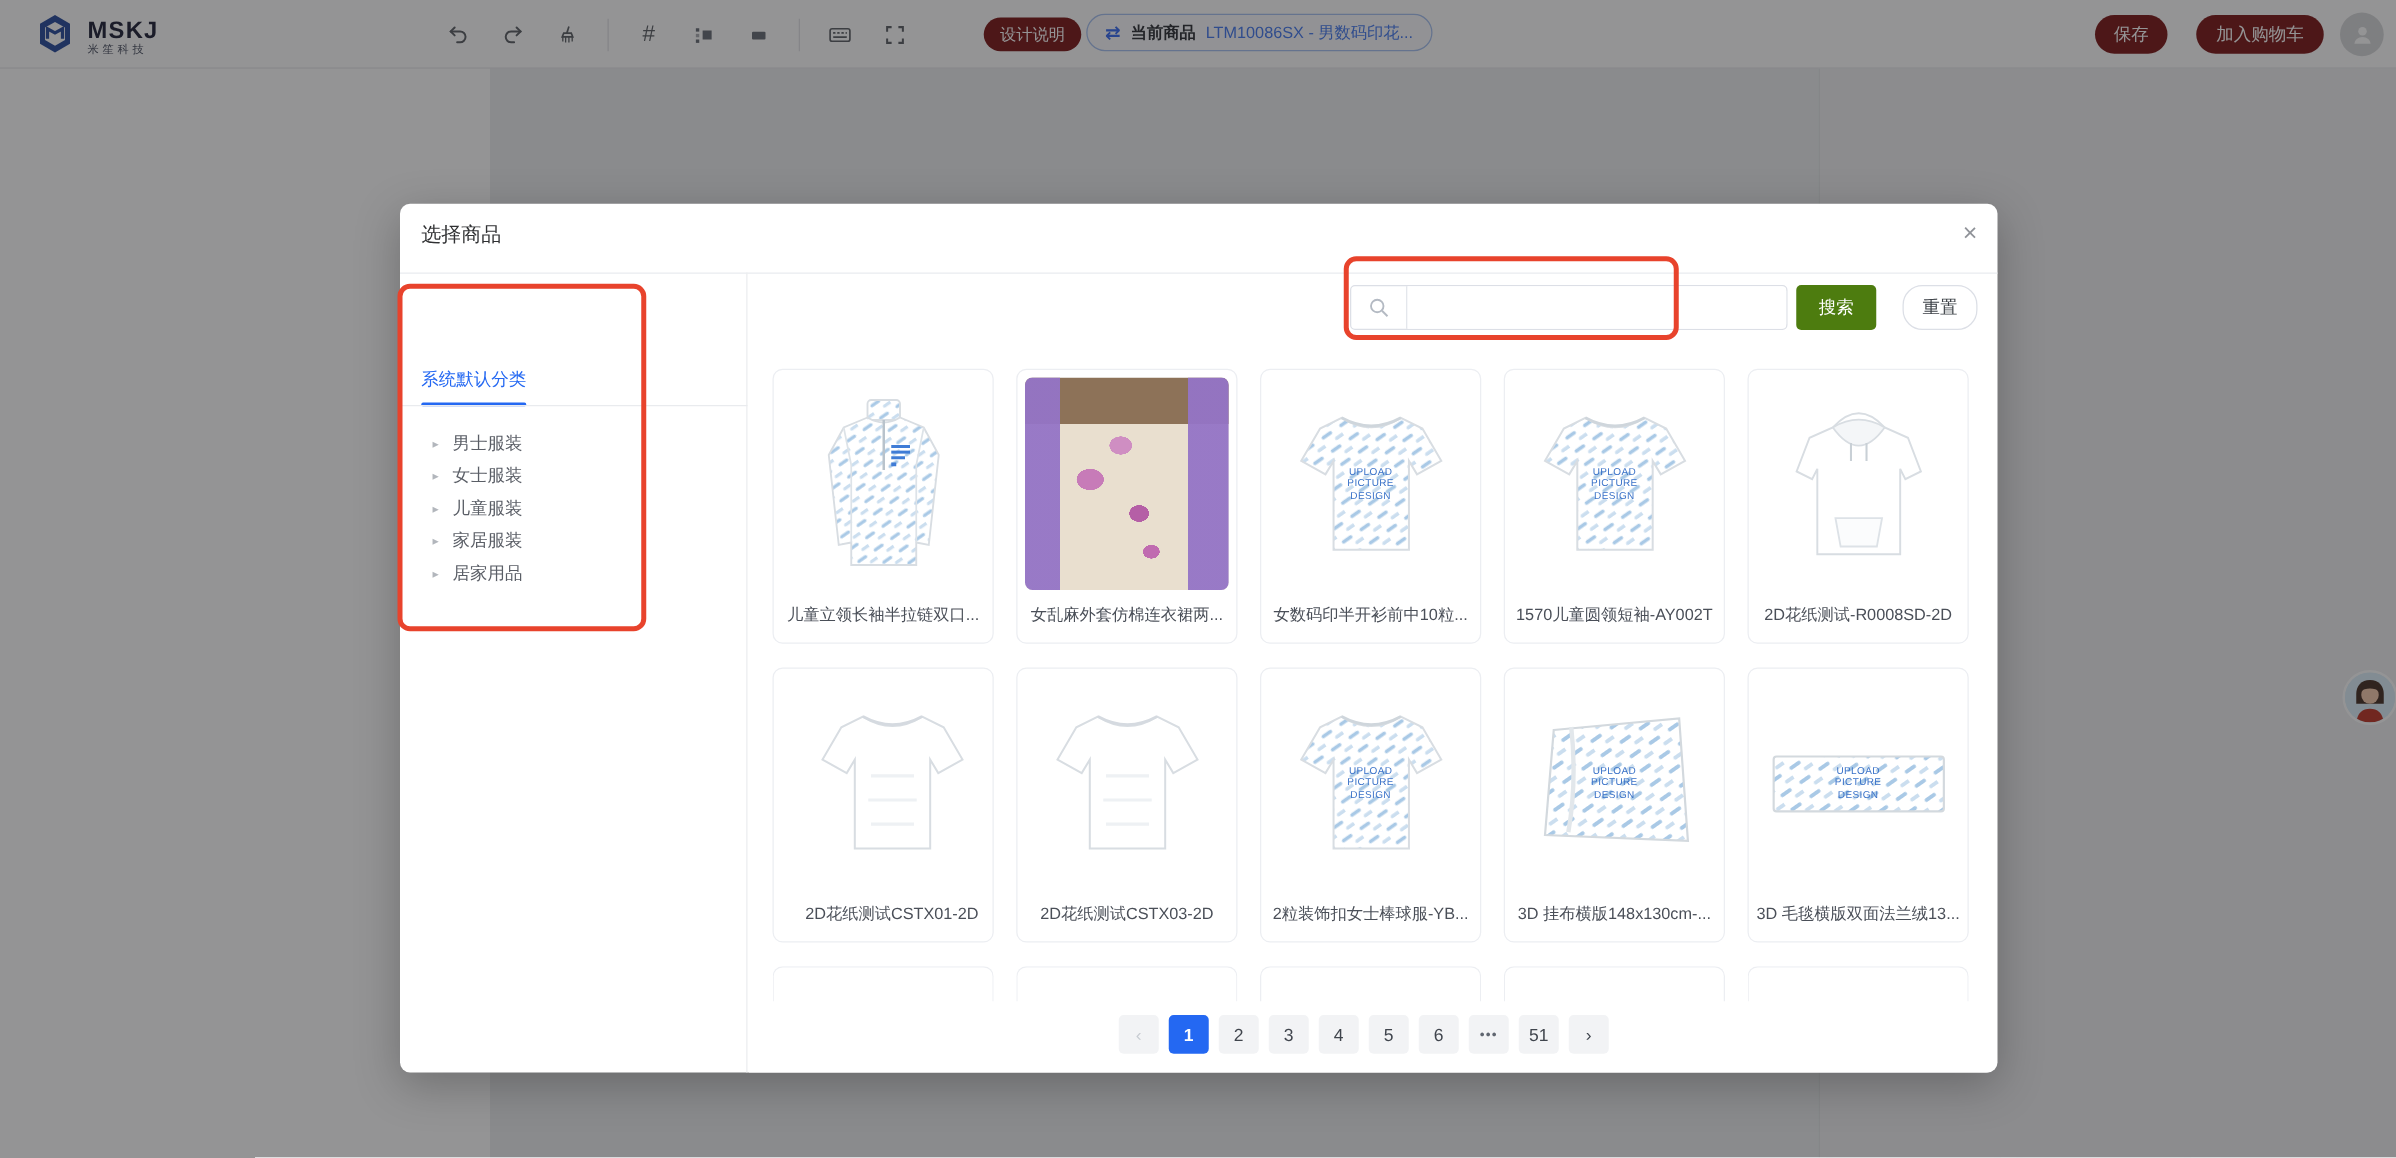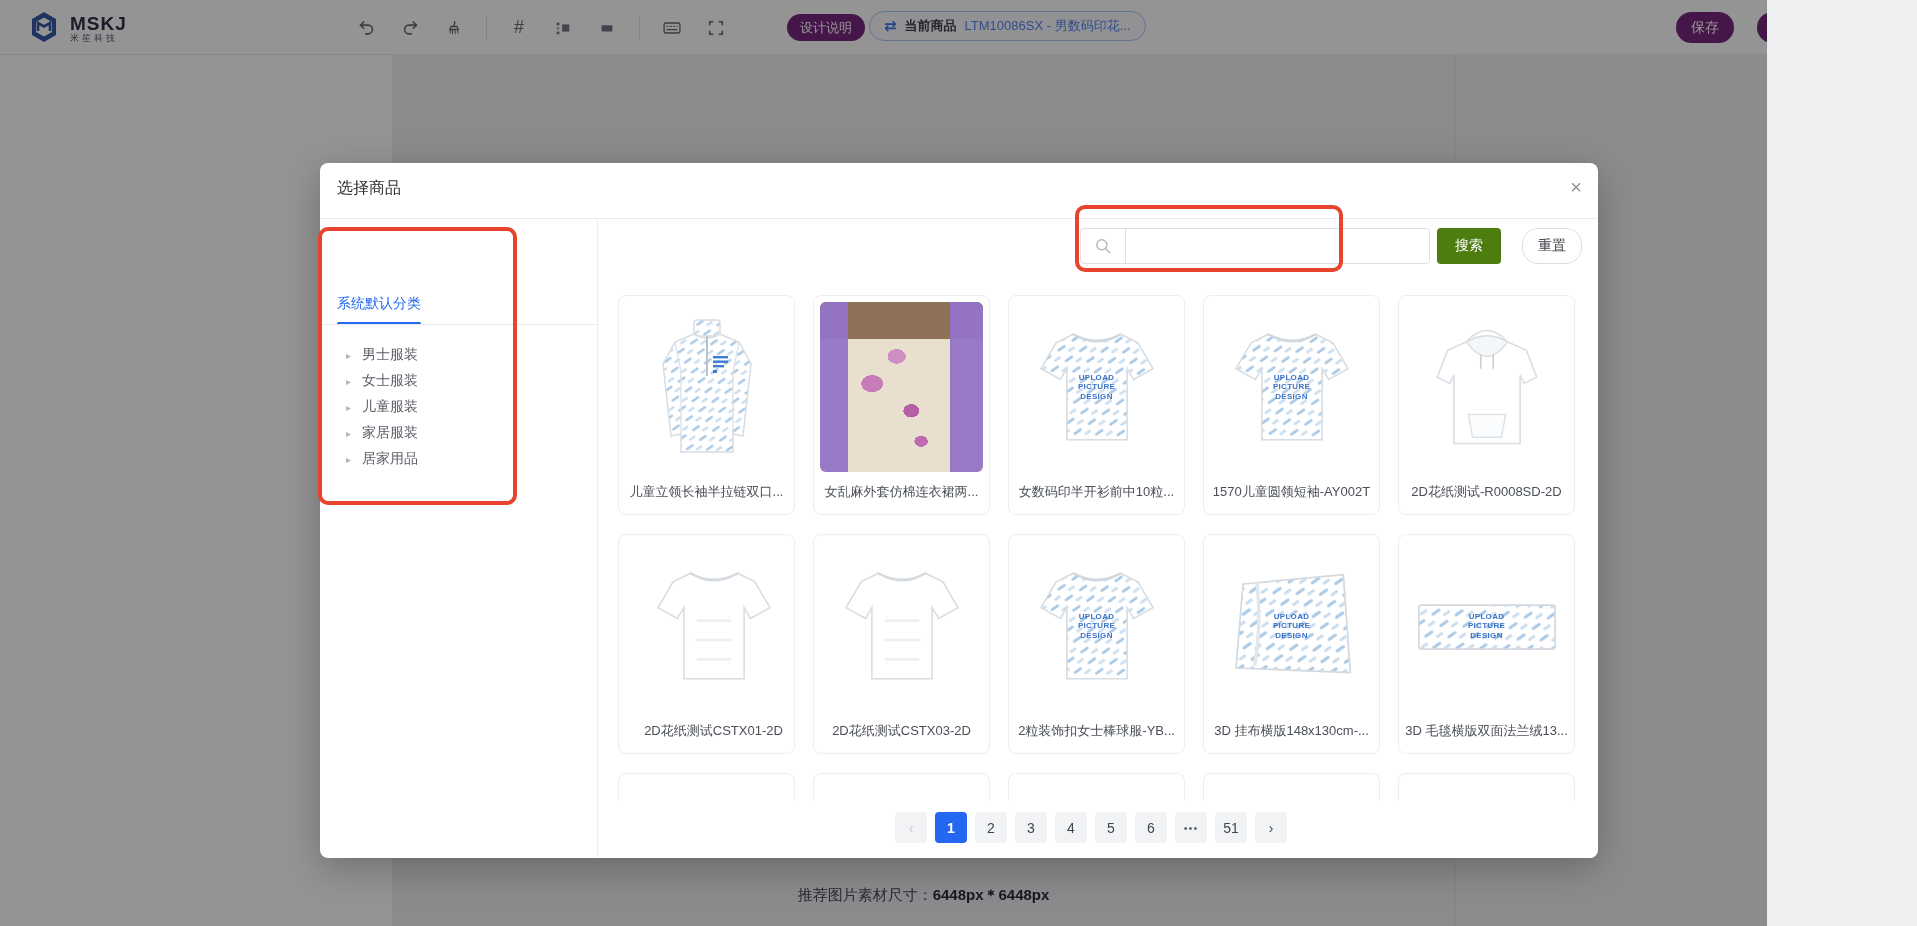--- a/index.html
+++ b/index.html
@@ -1,30 +1,30 @@
 <!DOCTYPE html>
 <html><head>
 <meta charset="utf-8">
 <style>
   *{box-sizing:border-box;margin:0;padding:0}
   html,body{width:1917px;height:926px}
   body{font-family:"Liberation Sans","DejaVu Sans",sans-serif;background:#edeff1;overflow:hidden}
-  .page{position:relative;width:1767px;height:926px;overflow:hidden}
+  .page{position:relative;width:1917px;height:926px;overflow:hidden}
   .abs{position:absolute}
 
   
   .topbar{left:0;top:0;width:1917px;height:55px;background:#fff;border-bottom:1px solid #e7e8ea;z-index:1}
   .logo{left:26px;top:9px;display:flex;gap:8px;align-items:center}
   .logo-text{display:flex;flex-direction:column;line-height:1.05}
   .logo-name{font-size:19px;font-weight:bold;color:#23263b;letter-spacing:1px}
   .logo-sub{font-size:9px;color:#4b5162;letter-spacing:3px}
   .toolbar{left:344px;top:0;height:55px;display:flex;align-items:center}
   .tool{width:44px;height:32px;display:flex;align-items:center;justify-content:center;color:#5f6368;font-size:17px;border-radius:4px;cursor:pointer}
   .tb-div{width:1px;height:26px;background:#e3e4e7;margin:0 10px}
-  .pill-blue{background:#701a75;color:#fff;border:0;border-radius:15px;font-size:13px;display:flex;align-items:center;justify-content:center;cursor:pointer}
+  .pill-blue{background:#7f1d1d;color:#fff;border:0;border-radius:15px;font-size:13px;display:flex;align-items:center;justify-content:center;cursor:pointer}
   .design-notes{left:787px;top:14px;height:27px;padding:0 13px}
   .current-product{left:869px;top:11px;height:30px;border:1px solid #a9c3f2;background:#fbfcff;border-radius:15px;display:flex;align-items:center;gap:8px;padding:0 14px;font-size:13px;cursor:pointer}
   .cp-swap{color:#3b6df2;font-size:15px;font-weight:bold}
   .cp-label{color:#32343a;font-weight:bold}
   .cp-value{color:#4a7df0}
   .save-btn{left:1676px;top:12px;width:58px;height:31px;border-radius:16px;font-size:14px}
   .cart-btn{left:1757px;top:12px;width:102px;height:31px;border-radius:16px;font-size:14px}
   .avatar-top{left:1872px;top:10px;width:35px;height:35px;border-radius:50%;background:#d8d9db;display:flex;align-items:center;justify-content:center;cursor:pointer}
 
   
@@ -81,21 +81,21 @@
   .p-card{position:absolute;width:177px;height:220px;border:1px solid #eceef2;border-radius:8px;background:#fff;cursor:pointer;overflow:hidden}
   .p-img{position:relative;height:170px;margin:6px 6px 0 6px;border-radius:6px;display:flex;align-items:center;justify-content:center;overflow:hidden}
   .p-label{height:40px;display:flex;align-items:center;justify-content:center;font-size:13px;color:#4a4f58;padding:0 8px;white-space:nowrap;overflow:hidden}
   .p-sliver{position:absolute;width:177px;height:30px;border:1px solid #eceef2;border-bottom:0;border-radius:8px 8px 0 0;background:#fff}
   .pager-strip{left:279px;top:638px;width:998px;height:57px;background:#fff;border-radius:0 0 8px 0}
   .pager{left:575px;top:649px;display:flex;gap:8px}
   .pg{width:32px;height:31px;background:#f2f3f5;border-radius:4px;display:flex;align-items:center;justify-content:center;font-size:14px;color:#40454d;cursor:pointer}
   .pg.prev{color:#c8ccd2}
   .pg.active{background:#2468f2;color:#fff;font-weight:bold}
   .pg.dots{font-size:11px;letter-spacing:1px;color:#606670}
-  .wm{position:absolute;display:flex;flex-direction:column;align-items:center;justify-content:center;color:#3a72c8;font-weight:bold;text-align:center;line-height:1.15;letter-spacing:.3px}
+  .wm{position:absolute;display:flex;flex-direction:column;align-items:center;justify-content:center;color:#3a72c8;font-weight:normal;text-align:center;line-height:1.15;letter-spacing:.3px}
   .photo-bg{width:100%;height:100%;background:
     radial-gradient(18px 14px at 32% 48%,#c77bb8 60%,transparent 61%),
     radial-gradient(13px 11px at 56% 64%,#b55fa6 60%,transparent 61%),
     radial-gradient(15px 12px at 47% 32%,#cf8ec2 60%,transparent 61%),
     radial-gradient(11px 9px at 62% 82%,#c06bb0 60%,transparent 61%),
     linear-gradient(90deg,rgba(148,116,198,.95) 0 17%,rgba(148,116,198,0) 17% 80%,rgba(148,116,198,.95) 80%),
     linear-gradient(#8d7258 0 22%,#e9dfcf 22%)}
   
   .anno{border:4px solid #e8432c;border-radius:10px;z-index:30;pointer-events:none}
   .anno1{left:318px;top:227px;width:199px;height:278px}
@@ -251,23 +251,20 @@
         <span>颜色</span>
         <span class="chev">▼</span>
       </div>
       <div class="acc-row">
         <span>数量</span>
         <span class="chev">▼</span>
       </div>
     </div>
 
   <div class="abs canvas"></div>
-  <div class="abs canvas-footer">
-    <span>推荐图片素材尺寸：</span><b>6448px＊6448px</b>
-  </div>
 
   <div class="abs right-panel"></div>
   <div class="abs preview-box" id="preview-box">
       <svg width="350" height="430" viewBox="0 0 240 300">
         <path d="M96 30 Q120 42 144 30 L176 40 L206 96 L178 112 L168 94 L168 262 Q120 274 72 262 L72 94 L62 112 L34 96 L64 40 Z" fill="url(#shirtShade)" stroke="#d9d9d9" stroke-width="2"></path>
         <path d="M96 30 Q120 20 144 30" fill="none" stroke="#d2d2d2" stroke-width="3.5"></path>
         <path d="M120 34 V262" stroke="#dedede" stroke-width="1.6"></path>
         <g fill="#cfcfcf">
           <circle cx="120" cy="52" r="2"></circle>
           <circle cx="120" cy="82" r="2"></circle>

